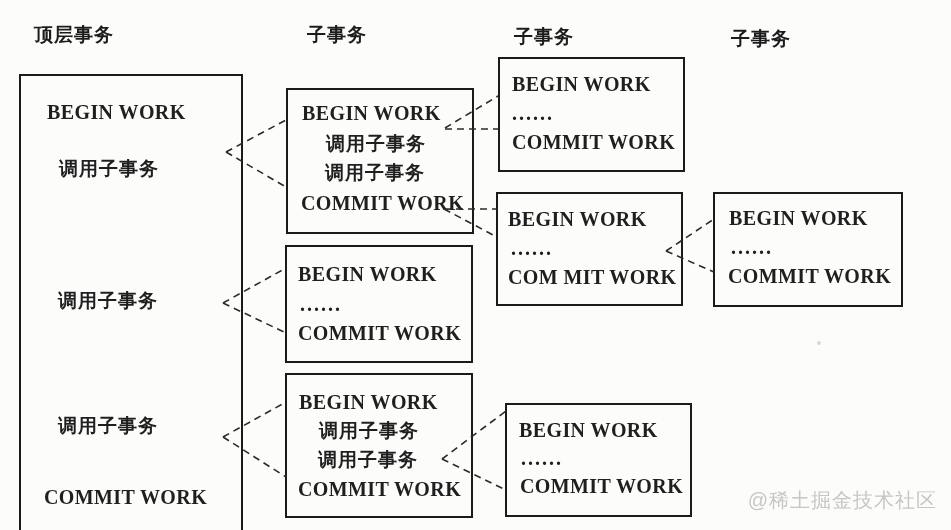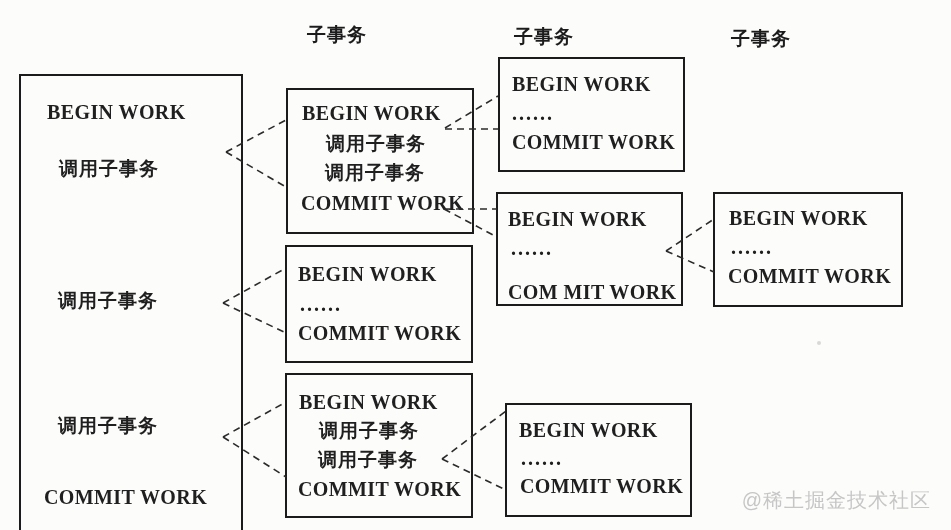--- a/index.html
+++ b/index.html
@@ -57,21 +57,21 @@
   }
   .connectors line {
     stroke: #2b2b2b;
     stroke-width: 1.6;
     stroke-dasharray: 7 5;
     stroke-linecap: butt;
   }
 
   .watermark {
     position: absolute;
-    right: 20px;
+    right: 14px;
     top: 487px;
     font-family: "Liberation Sans", sans-serif;
     font-size: 20px;
     font-weight: 400;
     letter-spacing: 1px;
     color: #c6c6c6;
     white-space: nowrap;
   }
 
   .speck {
@@ -80,20 +80,21 @@
     width: 4px; height: 4px;
     border-radius: 50%;
     background: #d8d8d8;
   }
 </style>
 </head>
 <body>
 
 <div class="canvas">
 
+  <div class="heading" style="left:34px; top:22px;">顶层事务</div>
   <div class="heading" style="left:307px; top:22px;">子事务</div>
   <div class="heading" style="left:514px; top:24px;">子事务</div>
   <div class="heading" style="left:731px; top:26px;">子事务</div>
 
   <div class="tx-box" style="left:19px; top:74px; width:224px; height:465px;"></div>
   <div class="stmt" style="left:47px; top:102px;">BEGIN WORK</div>
   <div class="stmt cjk" style="left:59px; top:159px;">调用子事务</div>
   <div class="stmt cjk" style="left:58px; top:291px;">调用子事务</div>
   <div class="stmt cjk" style="left:58px; top:416px;">调用子事务</div>
   <div class="stmt" style="left:44px; top:487px;">COMMIT WORK</div>
@@ -116,21 +117,21 @@
   <div class="stmt" style="left:298px; top:479px;">COMMIT WORK</div>
 
   <div class="tx-box" style="left:498px; top:57px; width:187px; height:115px;"></div>
   <div class="stmt" style="left:512px; top:74px;">BEGIN WORK</div>
   <div class="stmt dots" style="left:512px; top:103px;">......</div>
   <div class="stmt" style="left:512px; top:132px;">COMMIT WORK</div>
 
   <div class="tx-box" style="left:496px; top:192px; width:187px; height:114px;"></div>
   <div class="stmt" style="left:508px; top:209px;">BEGIN WORK</div>
   <div class="stmt dots" style="left:511px; top:238px;">......</div>
-  <div class="stmt" style="left:508px; top:282px;">COM MIT WORK</div>
+  <div class="stmt" style="left:508px; top:267px;">COM MIT WORK</div>
 
   <div class="tx-box" style="left:505px; top:403px; width:187px; height:114px;"></div>
   <div class="stmt" style="left:519px; top:420px;">BEGIN WORK</div>
   <div class="stmt dots" style="left:521px; top:448px;">......</div>
   <div class="stmt" style="left:520px; top:476px;">COMMIT WORK</div>
 
   <div class="tx-box" style="left:713px; top:192px; width:190px; height:115px;"></div>
   <div class="stmt" style="left:729px; top:208px;">BEGIN WORK</div>
   <div class="stmt dots" style="left:731px; top:237px;">......</div>
   <div class="stmt" style="left:728px; top:266px;">COMMIT WORK</div>

